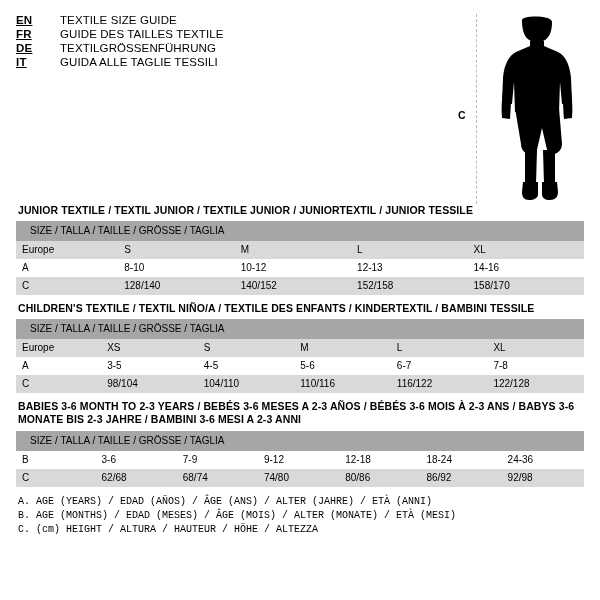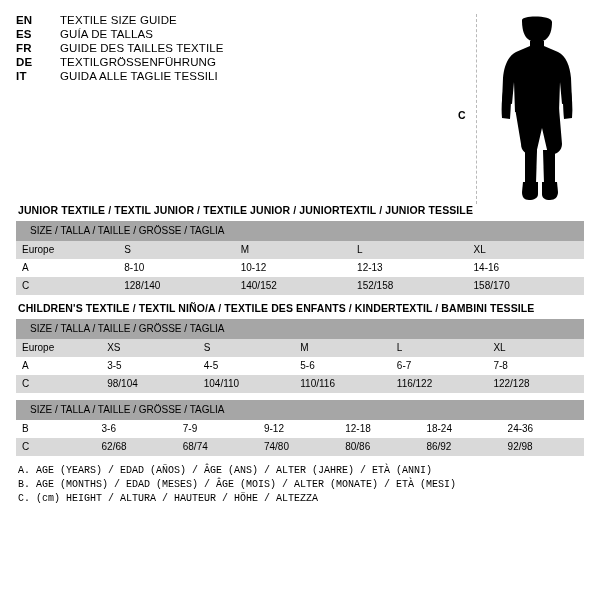--- a/index.html
+++ b/index.html
@@ -35,20 +35,21 @@
     display: flex;
     flex-direction: row;
     align-items: baseline;
     margin-bottom: 2px;
   }
   .lang-code {
     width: 44px;
     font-size: 11.5px;
     font-weight: bold;
     letter-spacing: 0.2px;
+    text-decoration: underline;
   }
   .lang-title {
     font-size: 11.5px;
     font-weight: normal;
     letter-spacing: 0.1px;
   }
 
   
   .figure-area {
     position: relative;
@@ -131,24 +132,20 @@
 <body>
 
 <div class="page">
 
   <div class="header">
     <div class="lang-block">
 
       <div class="lang-row">
         <span class="lang-code">EN</span>
         <span class="lang-title">TEXTILE SIZE GUIDE</span>
-      </div>
-      <div class="lang-row">
-        <span class="lang-code">ES</span>
-        <span class="lang-title">GUÍA DE TALLAS</span>
       </div>
       <div class="lang-row">
         <span class="lang-code">FR</span>
         <span class="lang-title">GUIDE DES TAILLES TEXTILE</span>
       </div>
       <div class="lang-row">
         <span class="lang-code">DE</span>
         <span class="lang-title">TEXTILGRÖSSENFÜHRUNG</span>
       </div>
       <div class="lang-row">
@@ -262,20 +259,21 @@
           <td>104/110</td>
           <td>110/116</td>
           <td>116/122</td>
           <td>122/128</td>
         </tr>
       </tbody>
     </table>
   </div>
 
   <div class="sec">
+    <div class="section-title multi">BABIES 3-6 MONTH TO 2-3 YEARS / BEBÉS 3-6 MESES A 2-3 AÑOS / BÉBÉS 3-6 MOIS À 2-3 ANS / BABYS 3-6 MONATE BIS 2-3 JAHRE / BAMBINI 3-6 MESI A 2-3 ANNI</div>
     <table class="size-table">
       <colgroup>
         <col style="width:14%">
           <col style="width:14.3%">
           <col style="width:14.3%">
           <col style="width:14.3%">
           <col style="width:14.3%">
           <col style="width:14.3%">
           <col style="width:14.5%">
       </colgroup>

